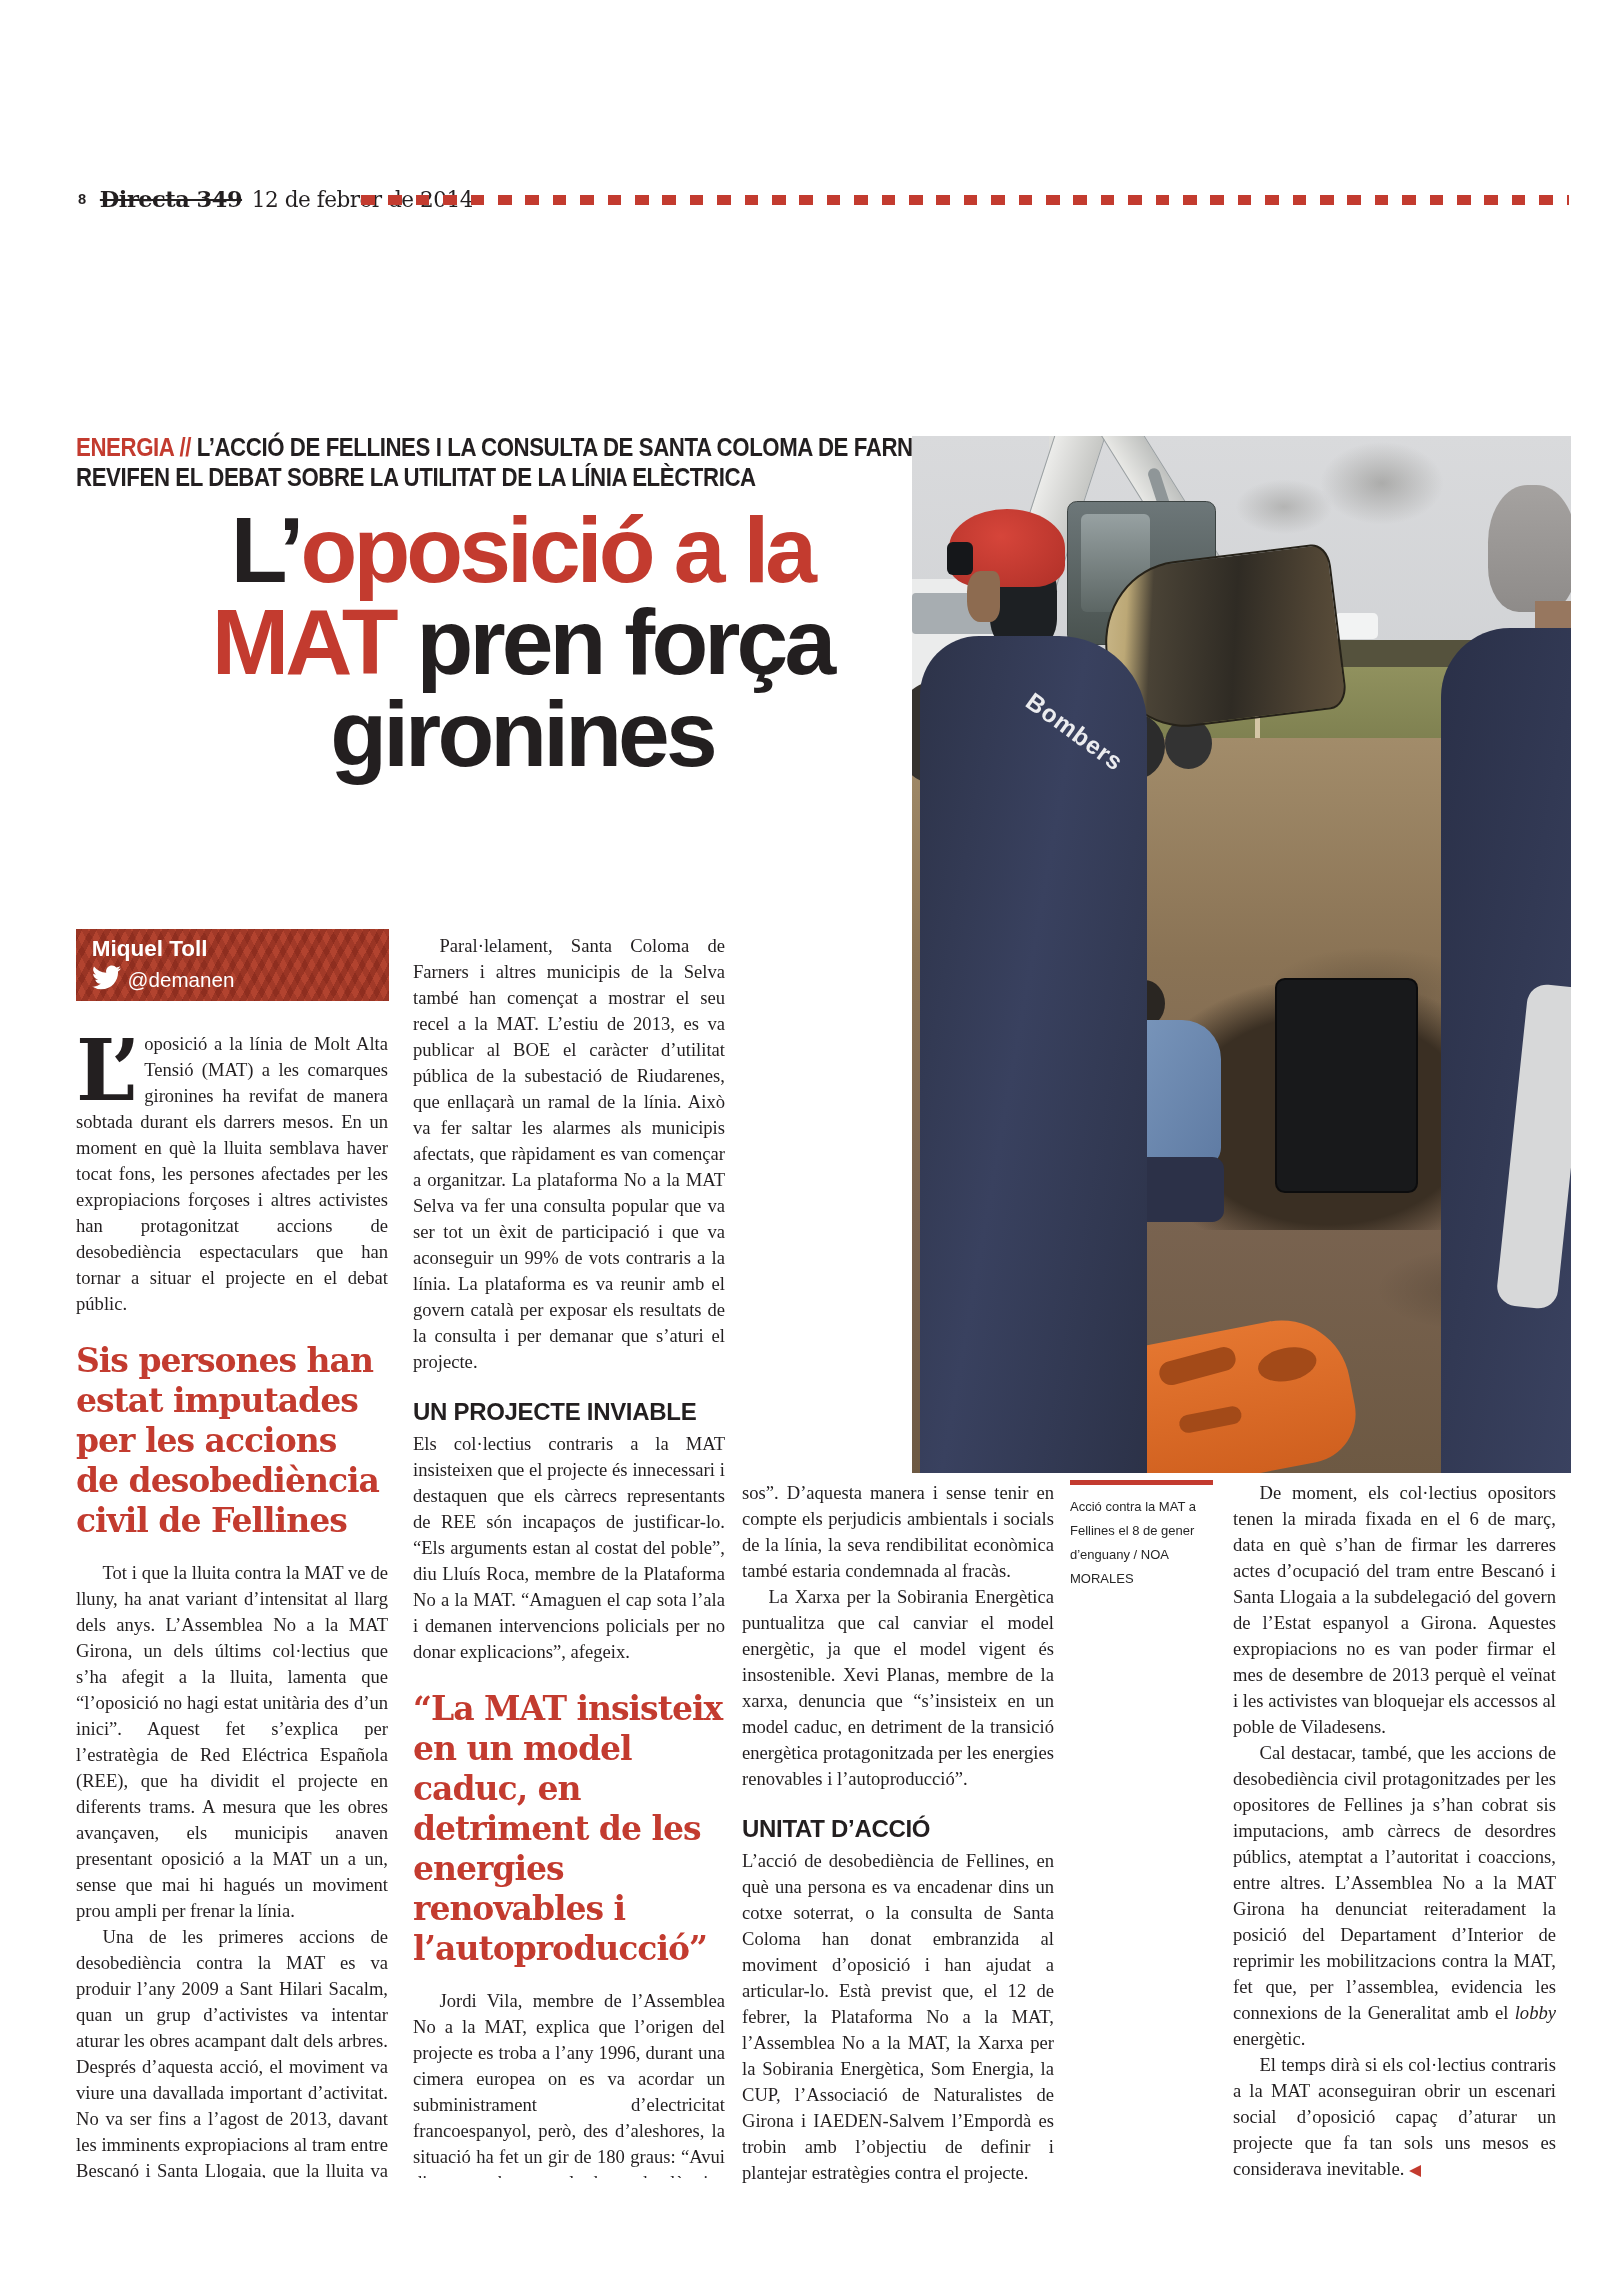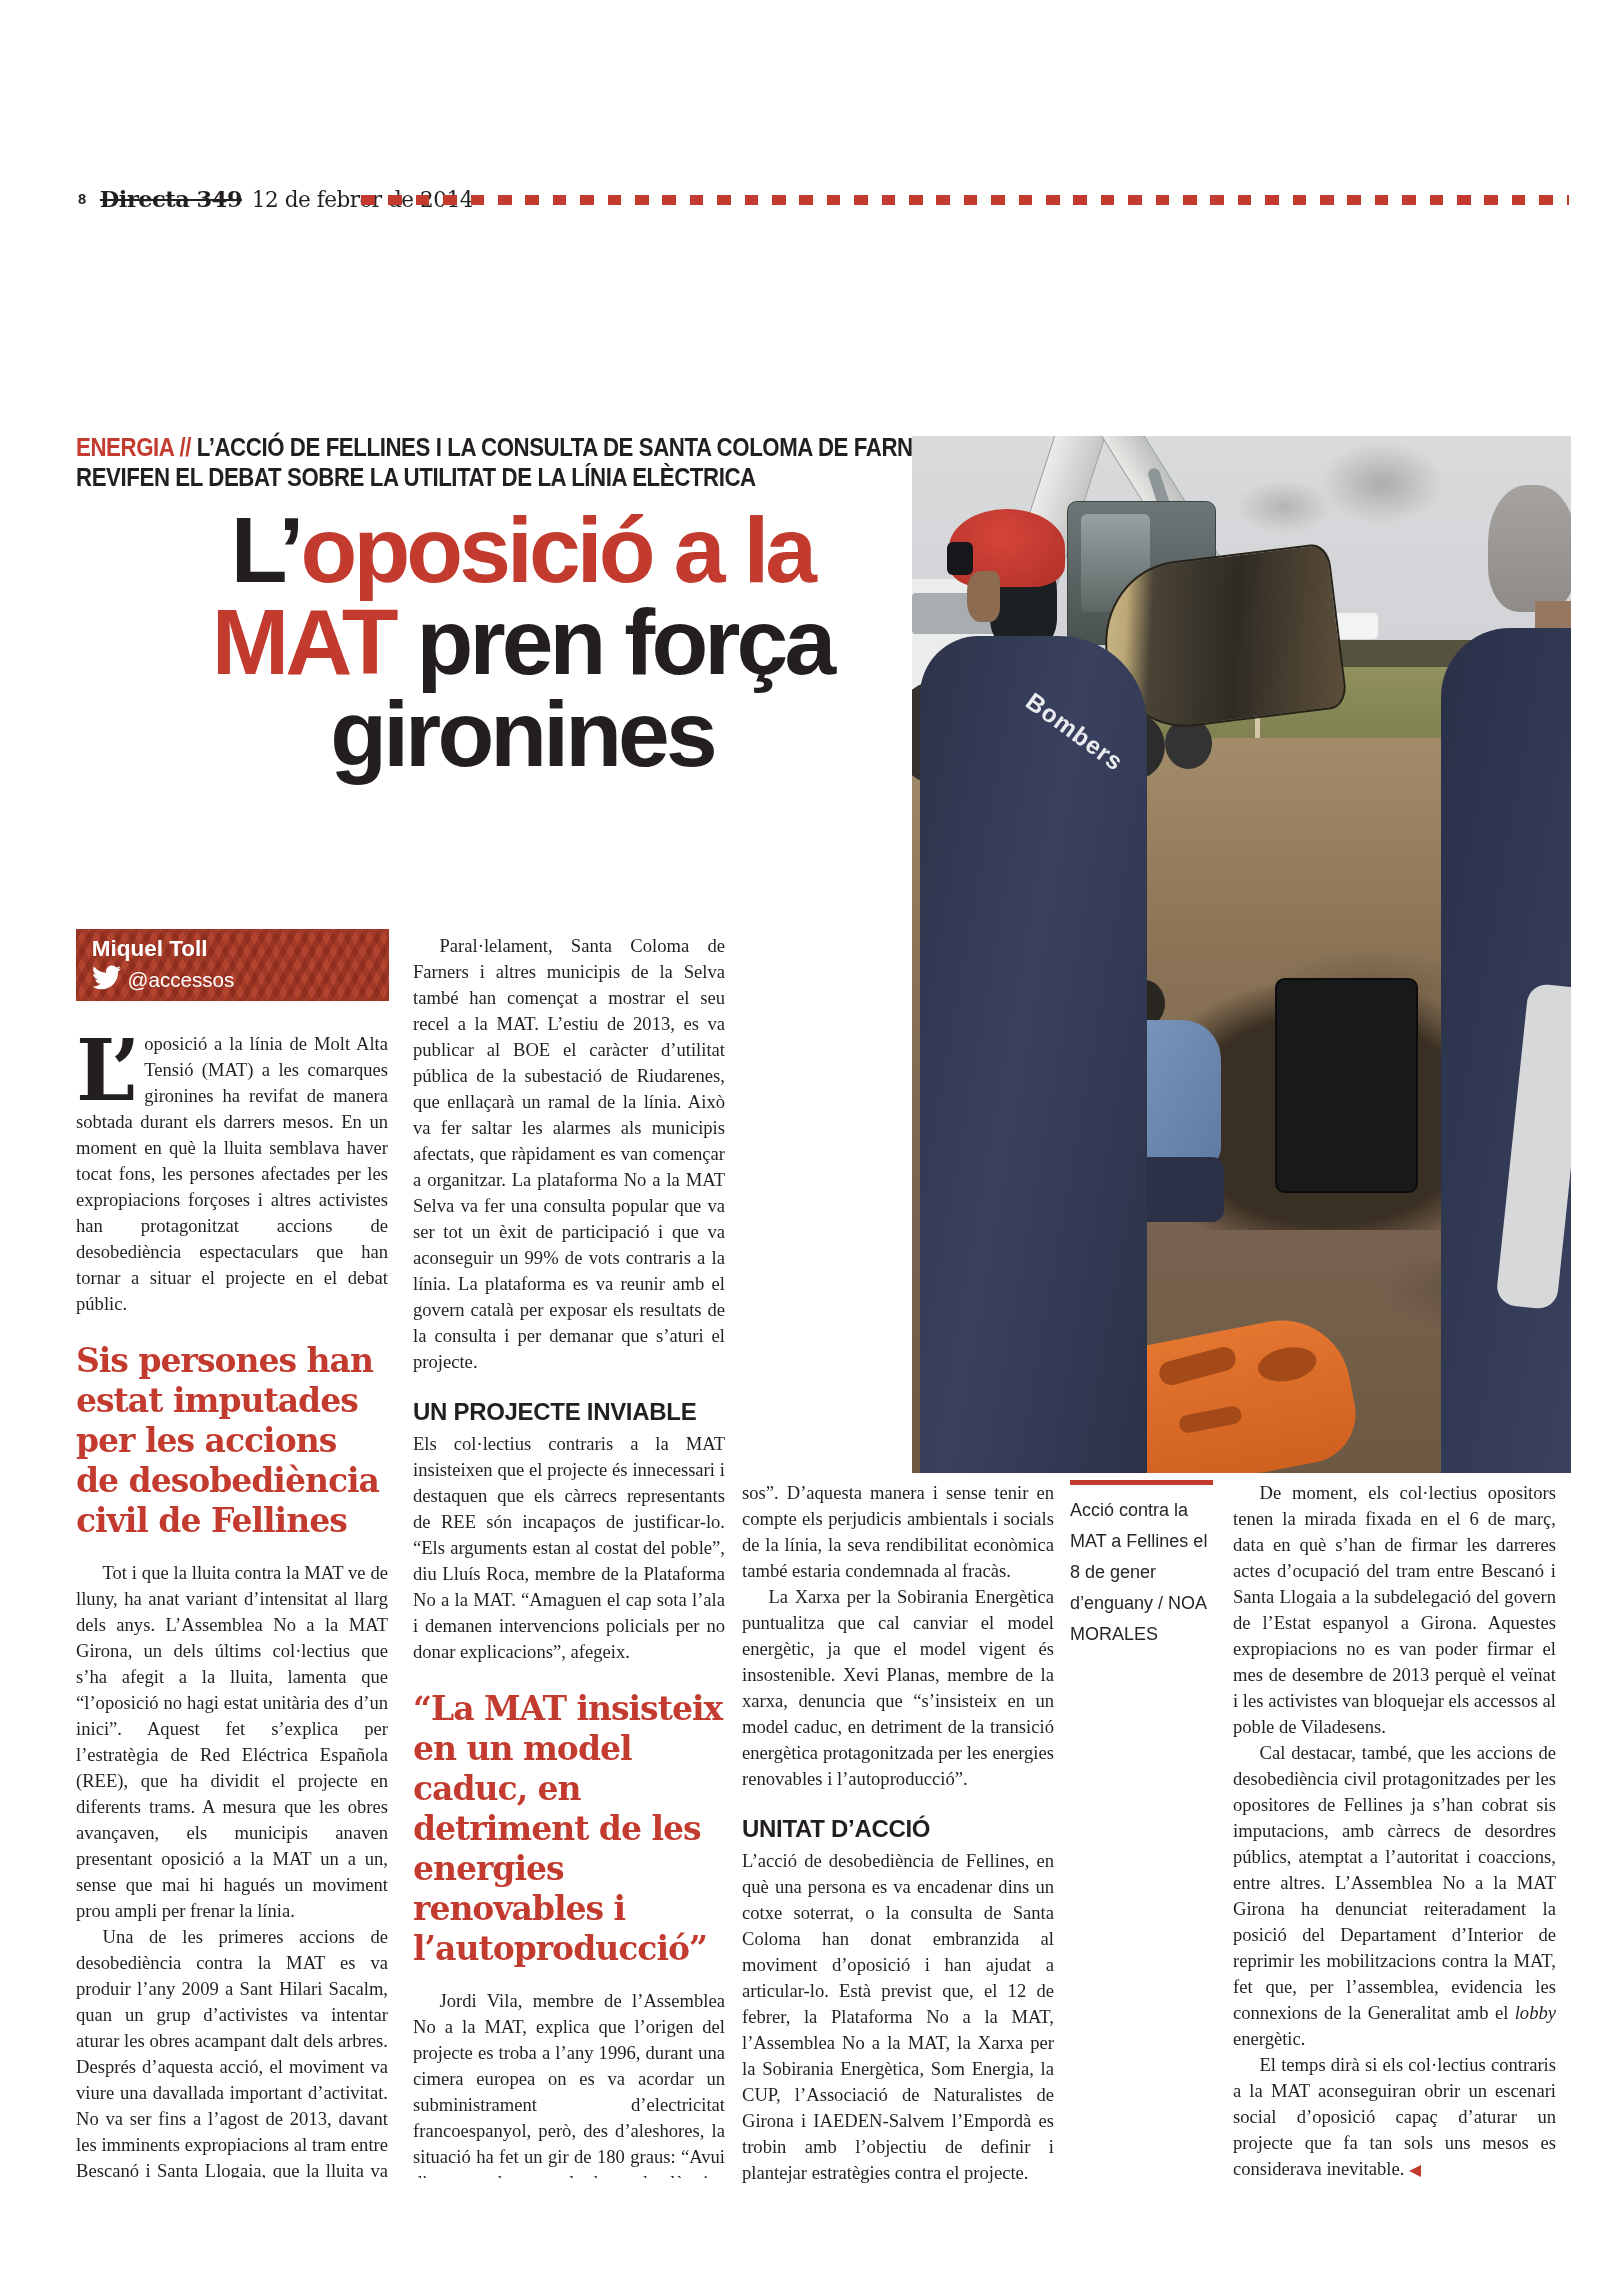--- a/index.html
+++ b/index.html
@@ -69,21 +69,21 @@
   }
   #col1{left:76px;top:1031px;width:312px;height:1147px;}
   #col2{left:413px;top:933px;width:312px;height:1245px;}
   #col3{left:742px;top:1480px;width:312px;height:755px;}
   #col4{left:1233px;top:1480px;width:323px;height:765px;}
   .endmark{color:var(--red);font-size:15.7px;}
   .it{font-style:italic;}
   
   #caption-block{position:absolute;left:1070px;top:1480px;width:149px;}
   #caption-rule{width:143px;height:4.9px;background:var(--red);margin-bottom:9.8px;}
-  #photo-caption{font-family:"Liberation Sans",sans-serif;font-size:18px;line-height:31px;color:#262626;margin:0;text-align:left;}
+  #photo-caption{font-family:"Liberation Sans",sans-serif;font-size:13px;line-height:24px;color:#262626;margin:0;text-align:left;}
   
   #photo{
     position:absolute;left:912px;top:436px;width:659px;height:1037px;overflow:hidden;
     background:linear-gradient(180deg,#d9dadc 0%,#cdcfd2 34%,#c6c8cb 40%);
   }
   #photo *{position:absolute;}
   .ph-branches{left:323px;top:0;width:245px;height:118px;
     background:
       radial-gradient(ellipse 88px 59px at 60% 40%, rgba(90,88,80,.35), transparent 70%),
       radial-gradient(ellipse 69px 39px at 20% 60%, rgba(90,88,80,.28), transparent 70%);
@@ -177,21 +177,21 @@
     <div><span class="red">MAT</span><span> pren força</span></div>
     <div>gironines</div>
   </div>
 
   <div id="byline-box">
     <div id="byline-author">Miquel Toll</div>
     <div id="byline-twitter">
       <span><svg viewBox="0 0 24 24" width="29" height="29">
             <path d="M23.95 4.57c-.89.39-1.83.65-2.83.78a4.93 4.93 0 0 0 2.16-2.72c-.95.55-2 .96-3.13 1.18A4.92 4.92 0 0 0 16.56 2c-2.72 0-4.92 2.2-4.92 4.92 0 .39.04.76.13 1.12A13.98 13.98 0 0 1 1.64 2.9a4.93 4.93 0 0 0 1.52 6.57 4.9 4.9 0 0 1-2.23-.61v.06c0 2.38 1.69 4.37 3.95 4.83-.41.11-.85.17-1.3.17-.31 0-.61-.03-.91-.09a4.93 4.93 0 0 0 4.6 3.42A9.87 9.87 0 0 1 0 19.54a13.94 13.94 0 0 0 7.55 2.21c9.05 0 14-7.5 14-13.99l-.01-.63a9.9 9.9 0 0 0 2.41-2.56z"></path>
           </svg></span>
-      <span id="byline-handle">@accessos</span>
+      <span id="byline-handle">@demanen</span>
     </div>
   </div>
 
   <div id="photo">
     <div class="ph-branches"></div>
     <div class="ph-hedge"></div>
     <div class="ph-field"></div>
     <div class="ph-car1"></div>
     <div class="ph-car2"></div>
     <div class="ph-pole"></div>

